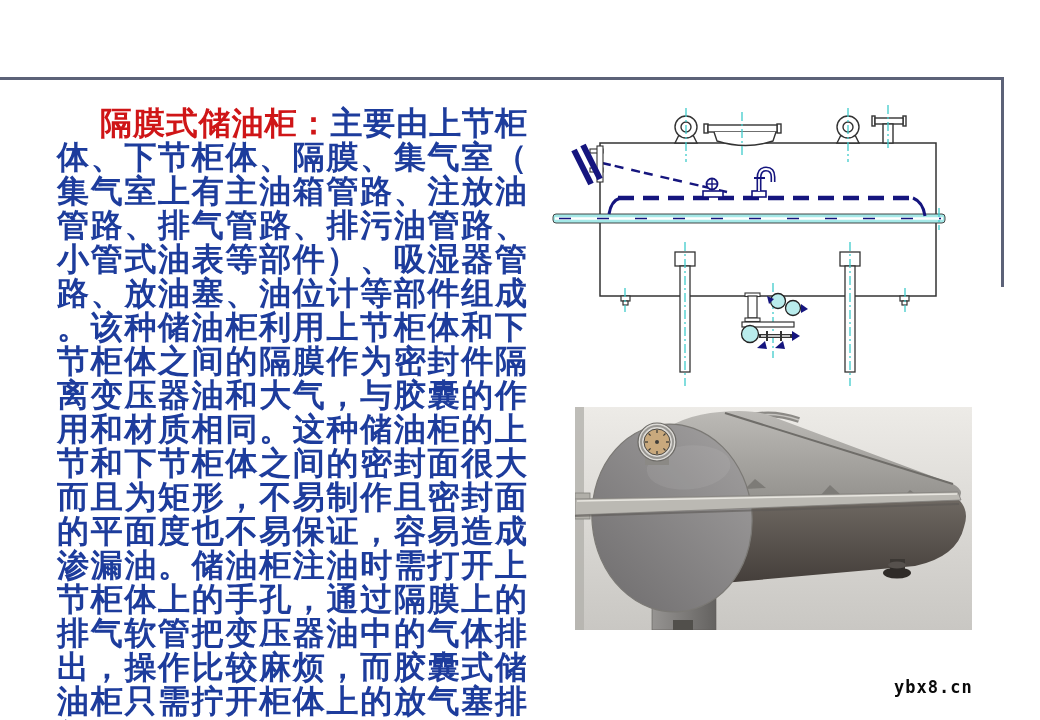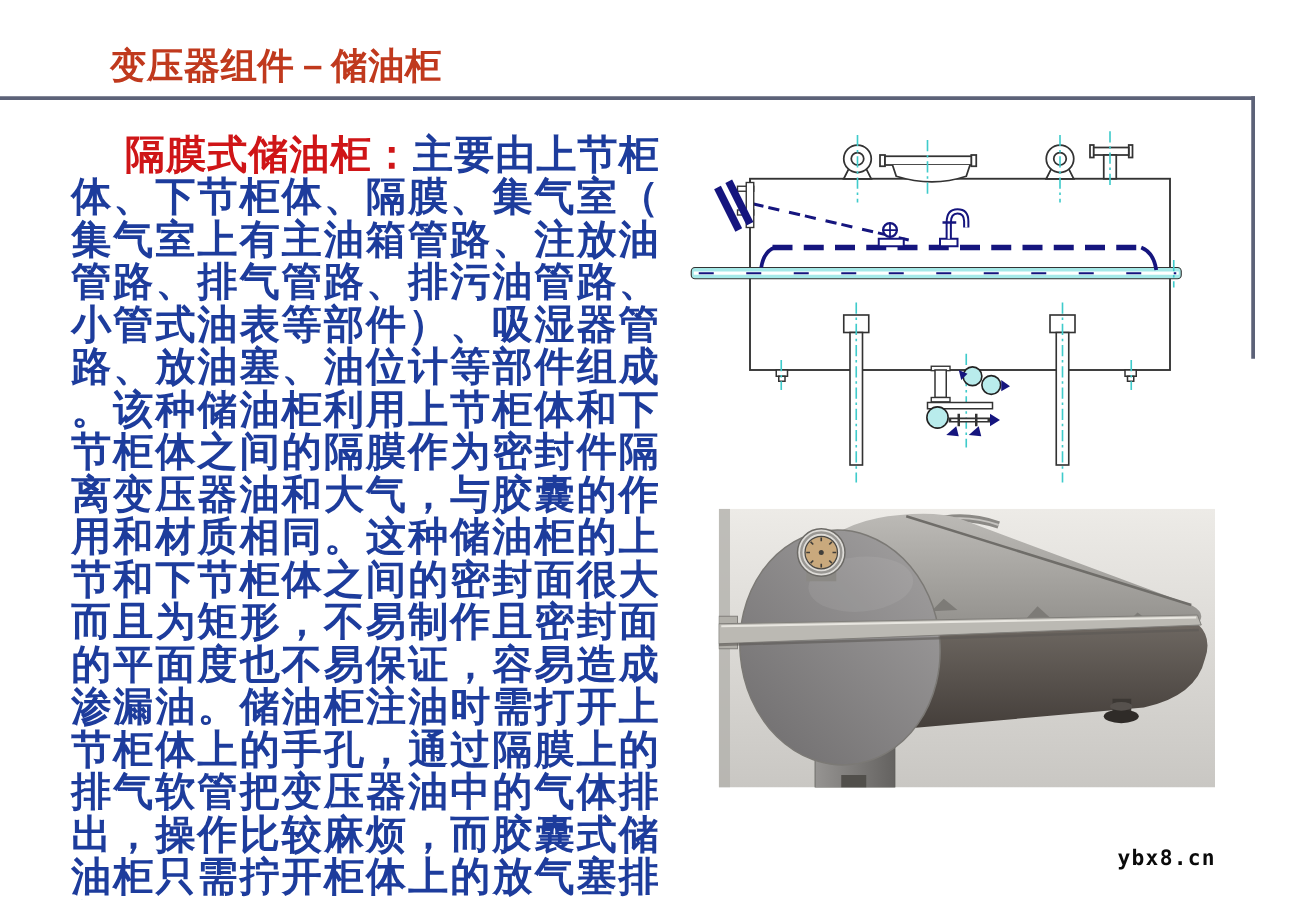--- a/index.html
+++ b/index.html
@@ -38,21 +38,20 @@
     font-size:17px; font-weight:bold; color:var(--watermark-black,#0a0a0a);
     letter-spacing:1px;
     margin-left:36px;
   }
 </style>
 </head>
 <body>
 
 <div class="slide">
 
-  <div class="page-title">变压器组件－储油柜</div>
   <div class="rule-h"></div>
   <div class="rule-v"></div>
 
   <div class="body-text"><span class="lead">隔膜式储油柜：</span><span>主要由上节柜体、下节柜体、隔膜、集气室（集气室上有主油箱管路、注放油管路、排气管路、排污油管路、小管式油表等部件）、吸湿器管路、放油塞、油位计等部件组成。该种储油柜利用上节柜体和下节柜体之间的隔膜作为密封件隔离变压器油和大气，与胶囊的作用和材质相同。这种储油柜的上节和下节柜体之间的密封面很大而且为矩形，不易制作且密封面的平面度也不易保证，容易造成渗漏油。储油柜注油时需打开上节柜体上的手孔，通过隔膜上的排气软管把变压器油中的气体排出，操作比较麻烦，而胶囊式储油柜只需拧开柜体上的放气塞排气即可。</span></div>
 
   <div class="figure figure-diagram">
     <svg width="460" height="300" viewBox="0 0 460 300" xmlns="http://www.w3.org/2000/svg">
 
       <rect x="55" y="43" width="336" height="153" fill="#ffffff" stroke="#333333" stroke-width="1.5"></rect>
 

